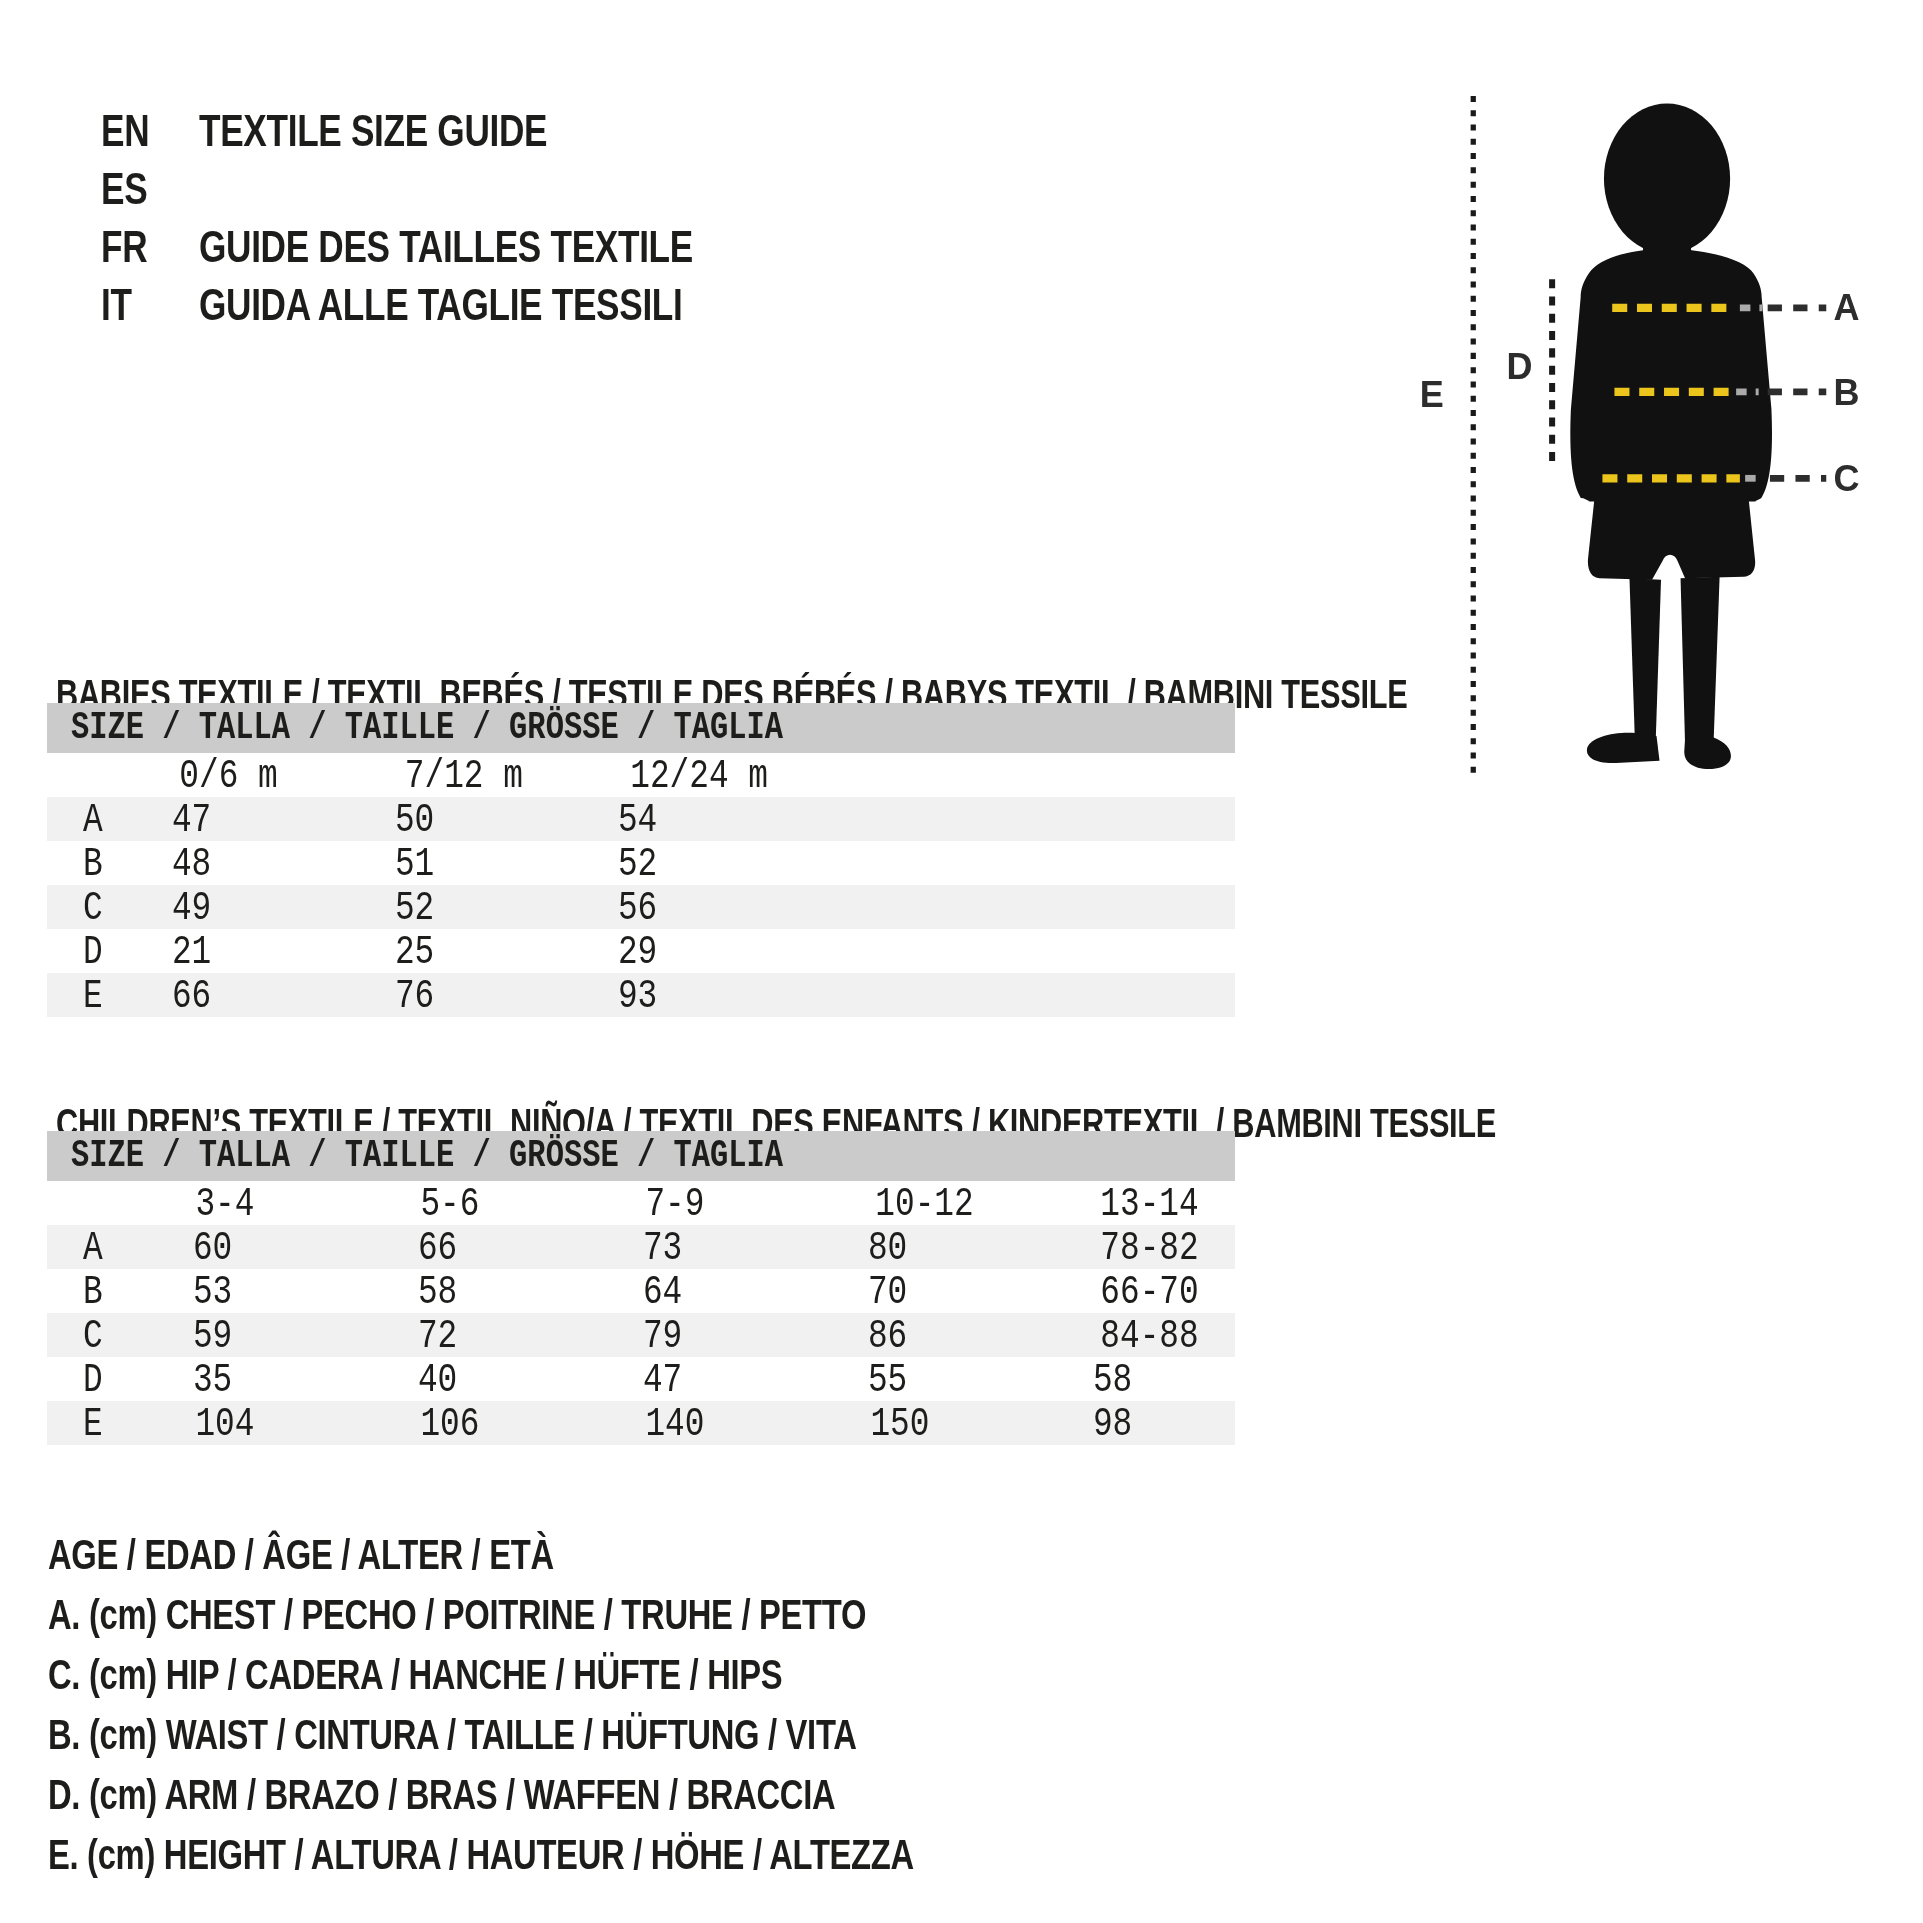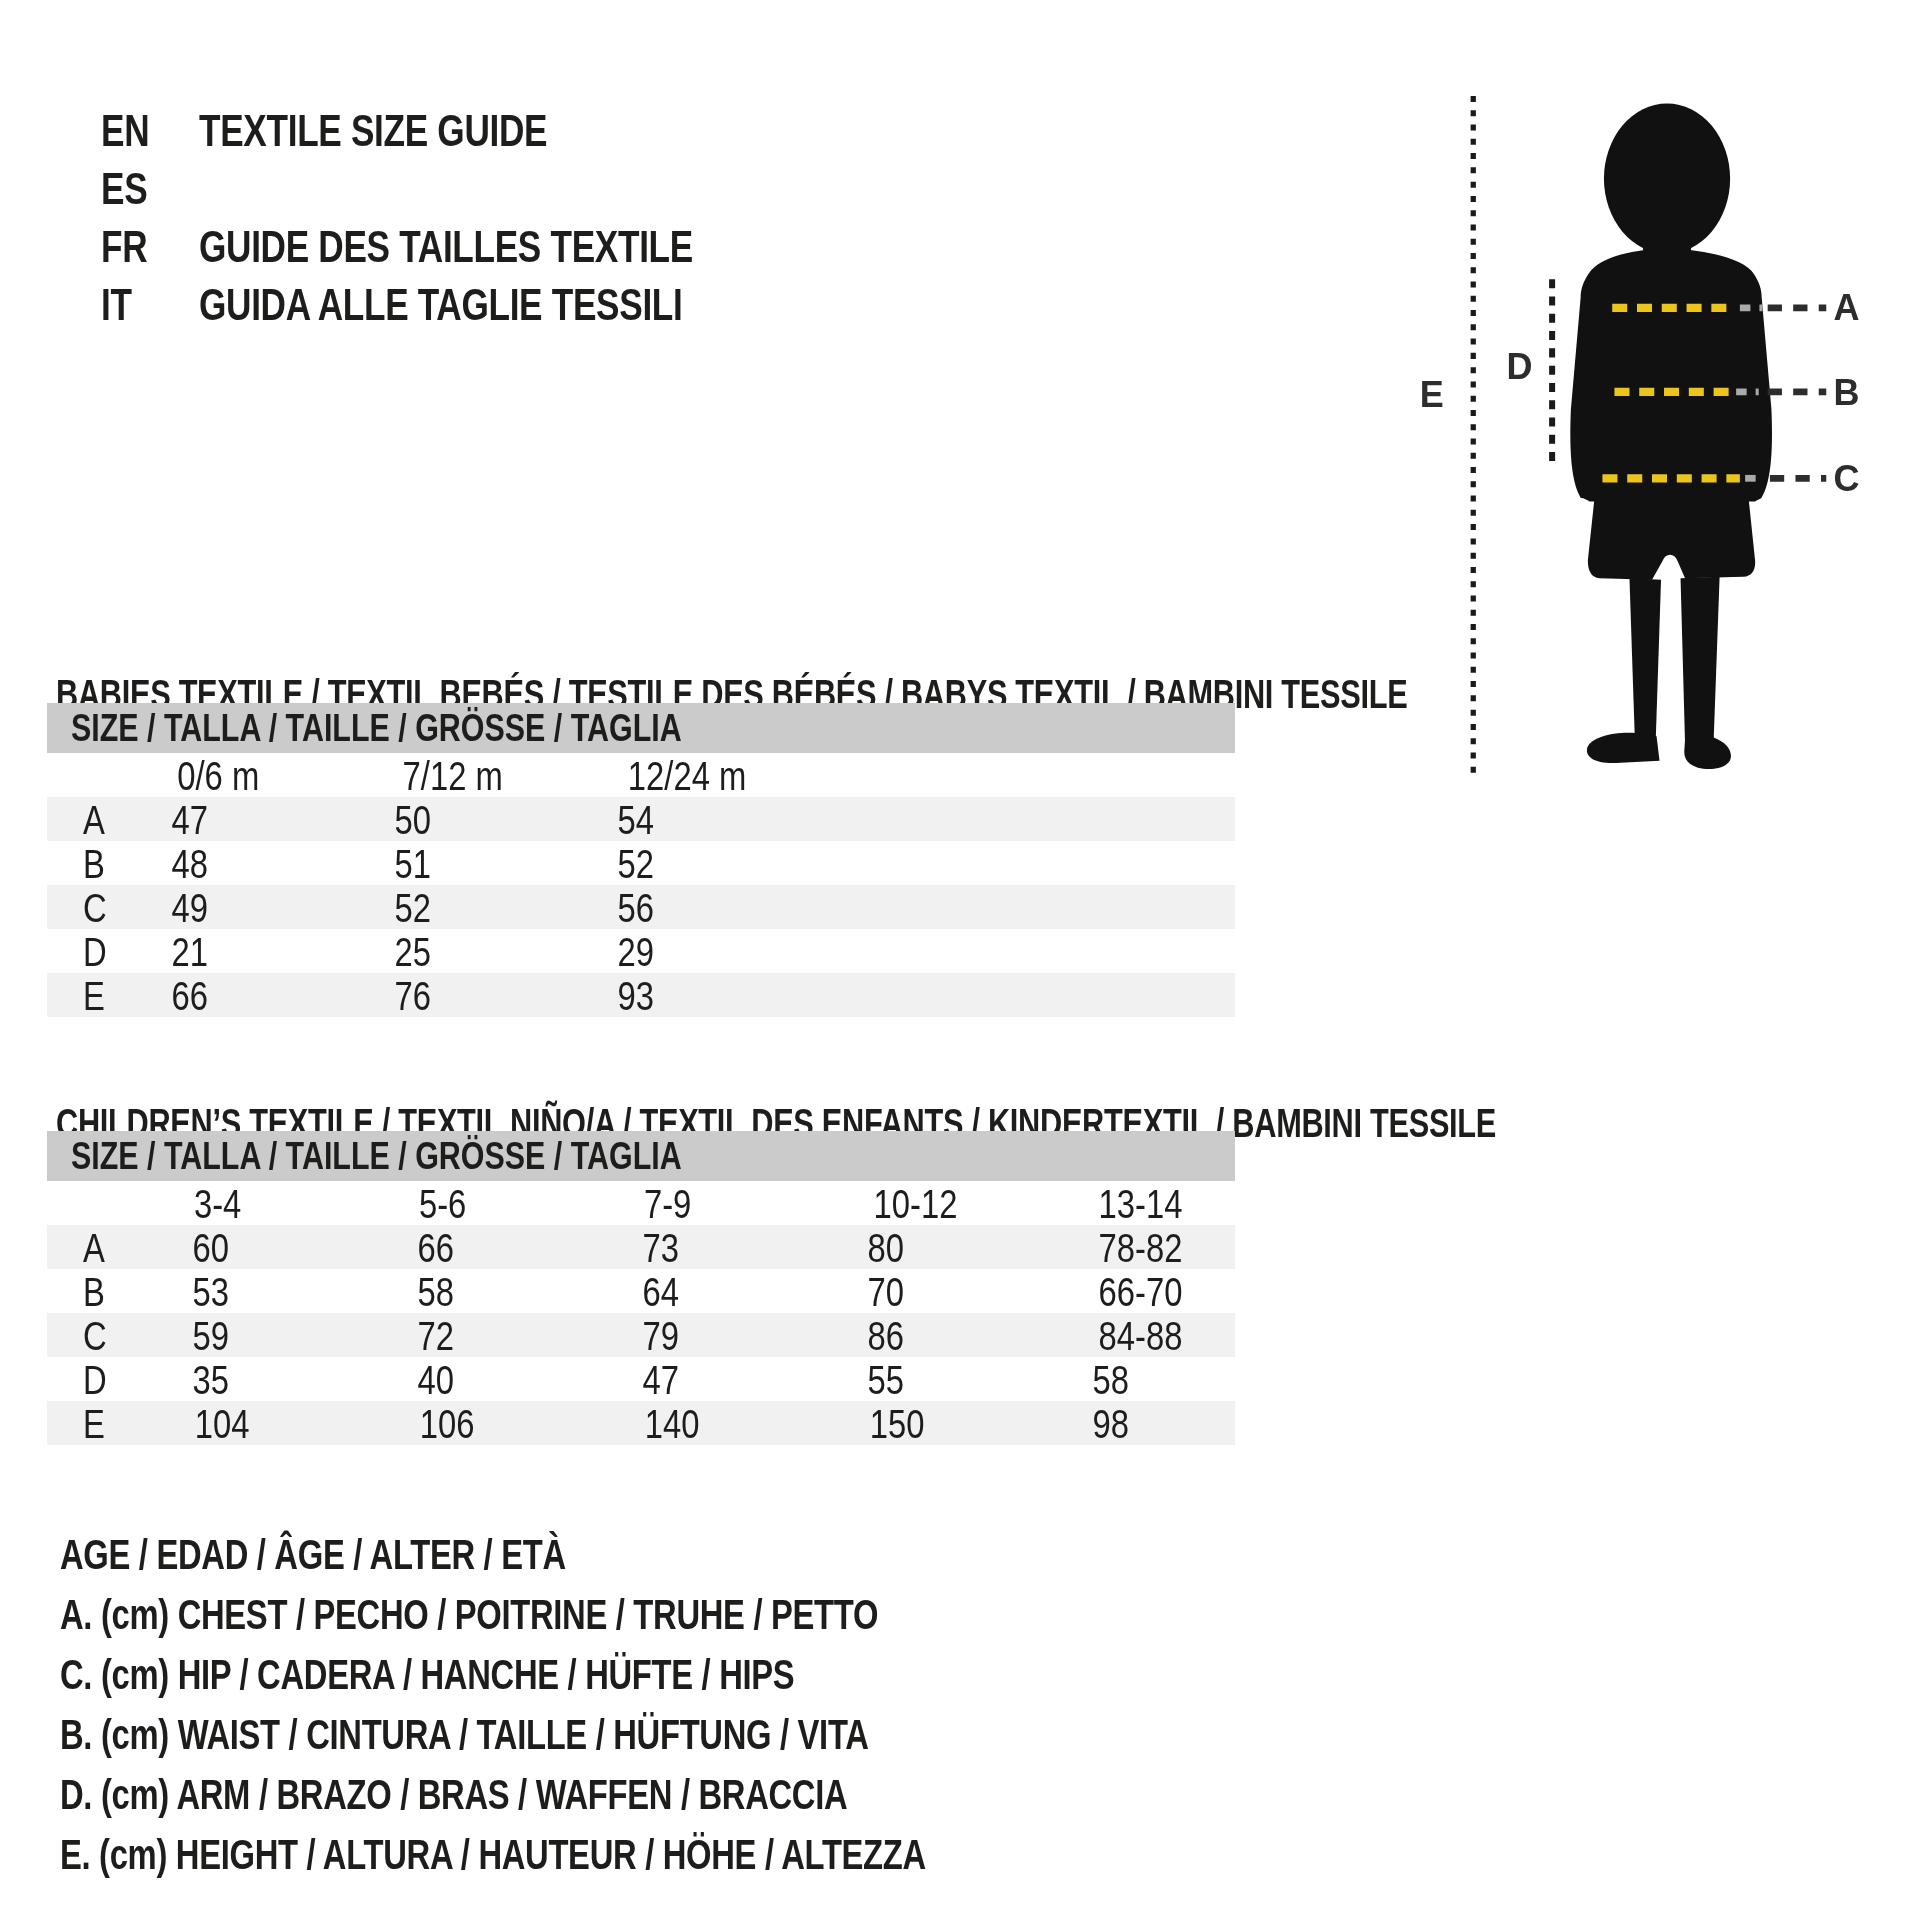--- a/index.html
+++ b/index.html
@@ -23,33 +23,33 @@
   
   .figure{position:absolute;left:1398px;top:90px;width:496px;height:706px;margin:0;}
   .figure svg{position:absolute;left:0;top:0;}
   .fig-label{position:absolute;width:45px;height:45px;display:flex;align-items:center;justify-content:center;
     font-size:36px;font-weight:700;color:#2d2d2d;}
 
   
   .sec-title{position:absolute;left:56px;font-size:41px;font-weight:700;letter-spacing:-0.4px;white-space:nowrap;}
 
   
-  .tbl{position:absolute;left:47px;width:1188px;}
+  .tbl{position:absolute;left:47px;width:1188px;font-family:Liberation Mono, monospace;}
   .size-bar{height:50px;background:#cbcbcb;display:flex;align-items:center;padding-left:24px;
     font-size:39px;font-weight:700;}
   .grid-row{display:grid;height:44px;align-items:center;font-size:41px;}
   .babies-cols{grid-template-columns:120px 223px 223px 223px 1fr;}
   .children-cols{grid-template-columns:126px 210px 210px 210px 210px 210px 1fr;gap:15px;}
   .grid-row.striped{background:#f1f1f2;}
   .grid-row .rl{padding-left:36px;text-align:left;}
   .grid-row .vc{}
   .colhead{font-weight:400;}
 
   
-  .legend{position:absolute;left:60px;top:1525px;}
+  .legend{position:absolute;left:48px;top:1525px;}
   .legend-line{height:60px;display:flex;align-items:center;font-size:42px;font-weight:700;letter-spacing:-0.4px;}
 </style>
 </head>
 <body>
 
 <div class="page">
 
   <section class="langs">
     <div class="lang-row">
       <span class="lang-code"><span class="sx sx80">EN</span></span>

